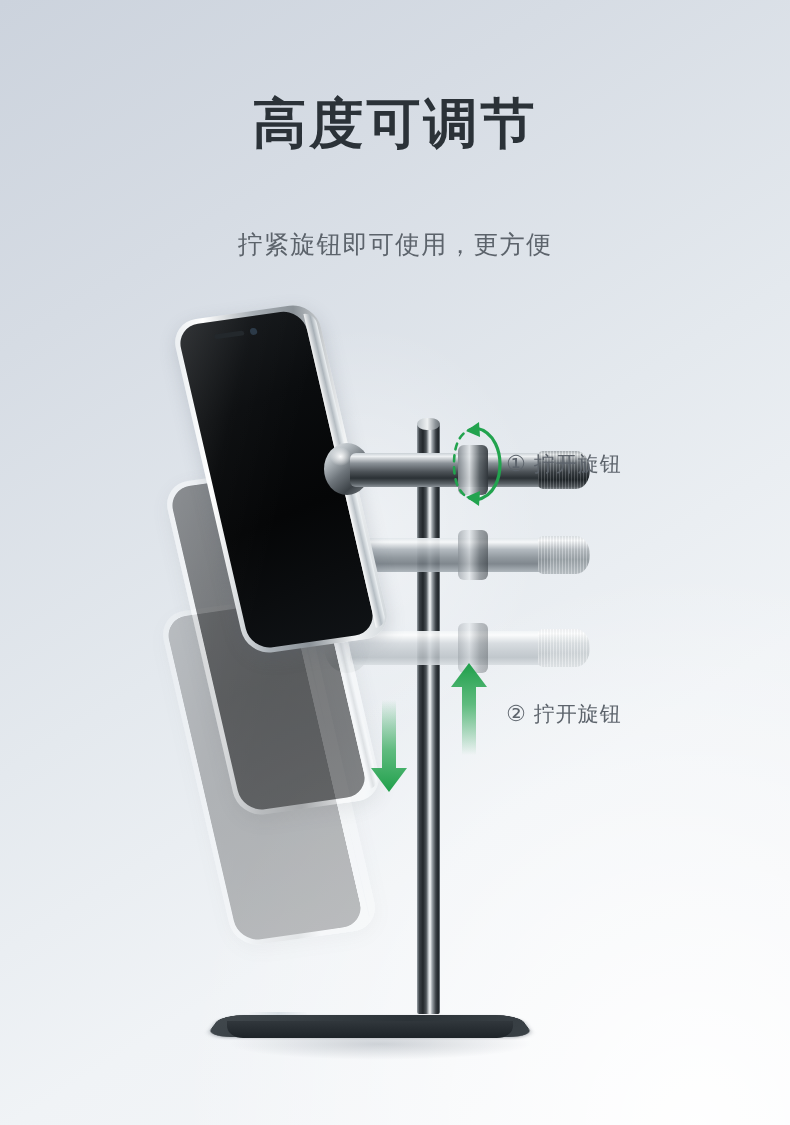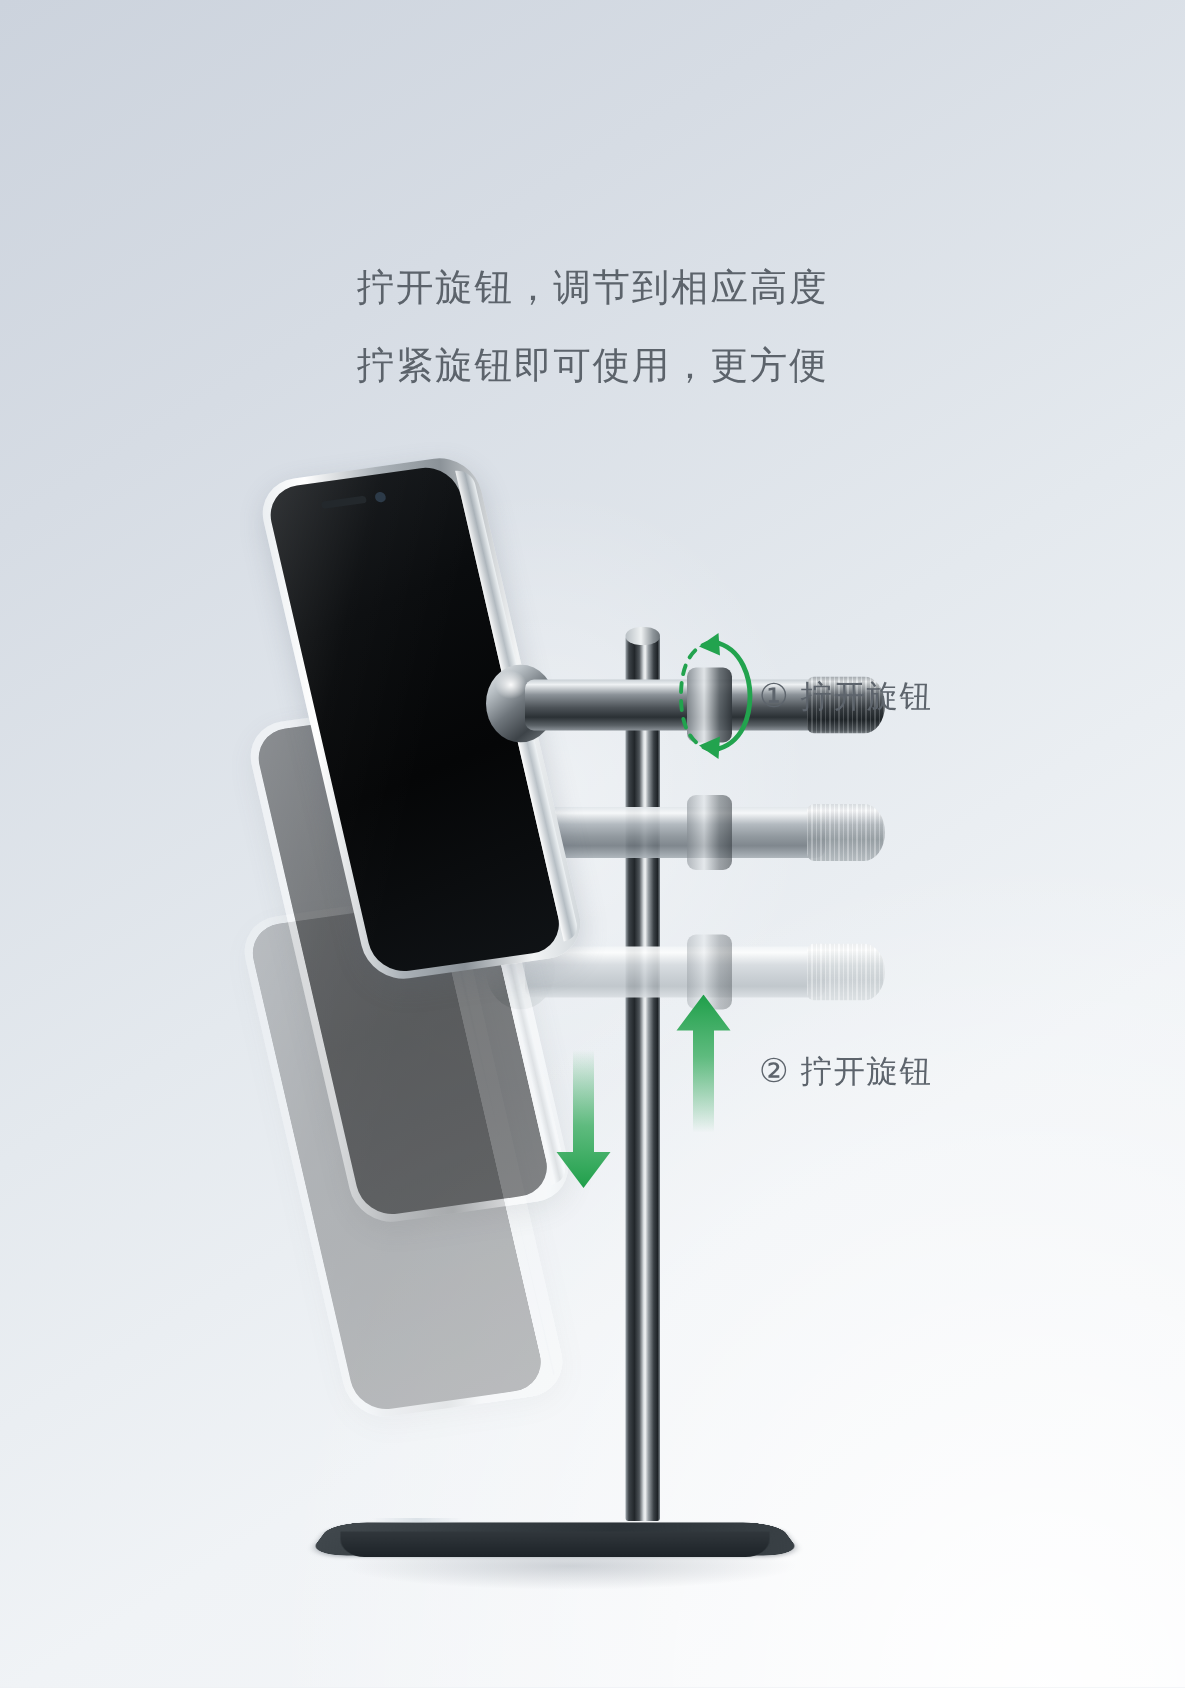--- a/index.html
+++ b/index.html
@@ -182,21 +182,21 @@
     pointer-events:none;
   }
 </style>
 </head>
 <body>
 
 <div id="stage">
 
   <div class="glow"></div>
 
-  <div class="sub l1">拧开旋钮，调节到相应高度</div>
+  <div class="headline">高度可调节</div>
   <div class="sub l2">拧紧旋钮即可使用，更方便</div>
 
   <div id="product">
 
     <div class="base-shadow"></div>
 
     <div class="pole"></div>
     <div class="pole-top"></div>
 
     <div class="arm-group" style="left:290px;top:615px;">

